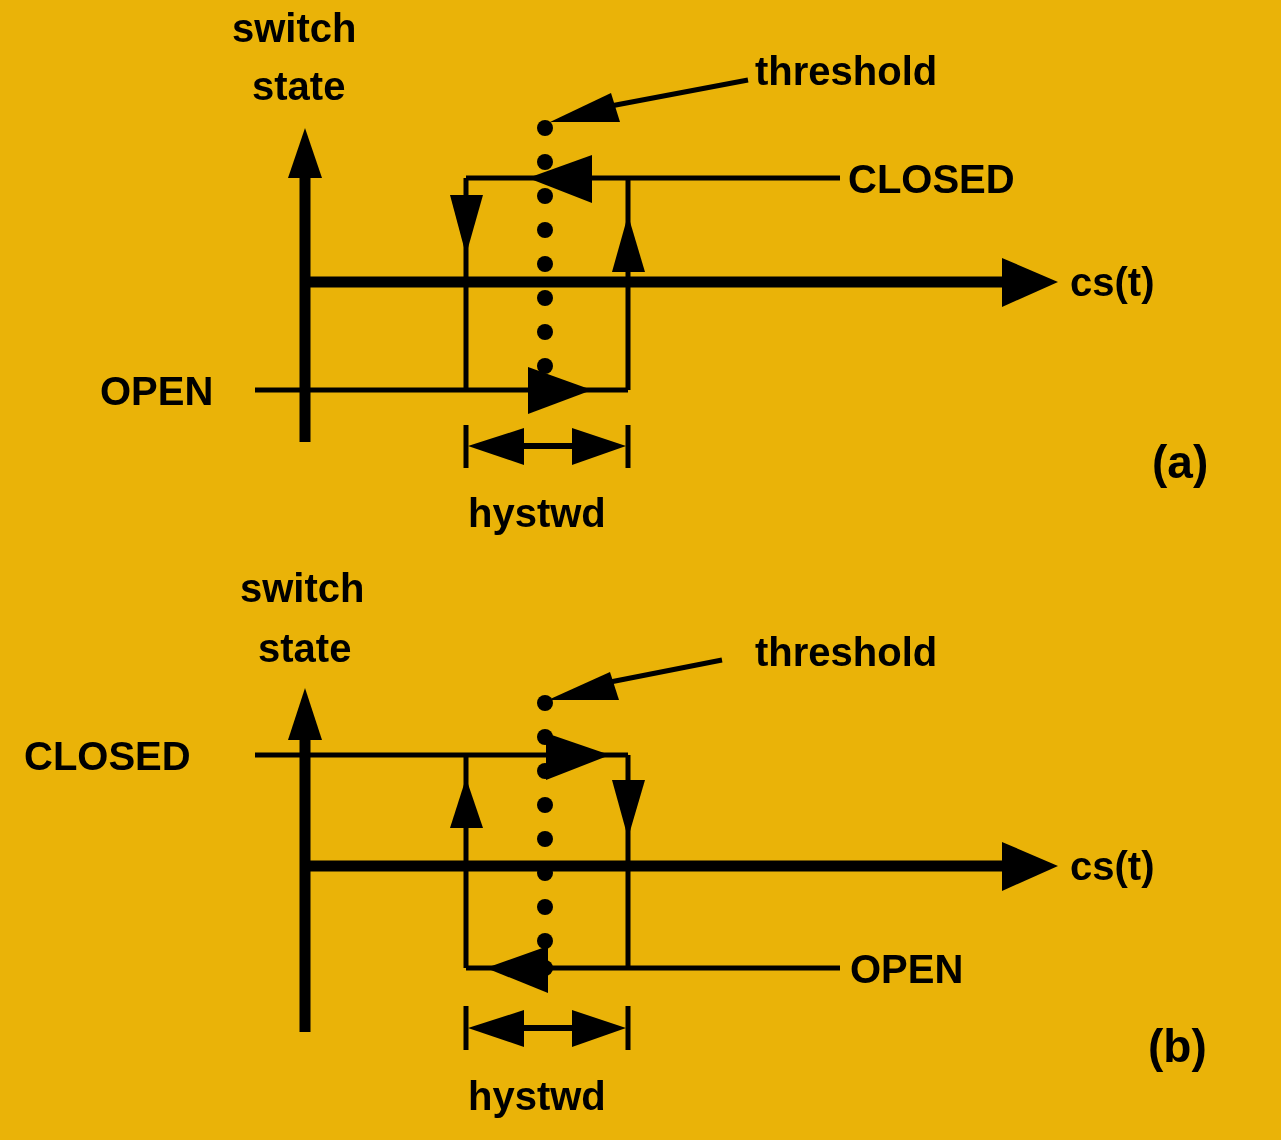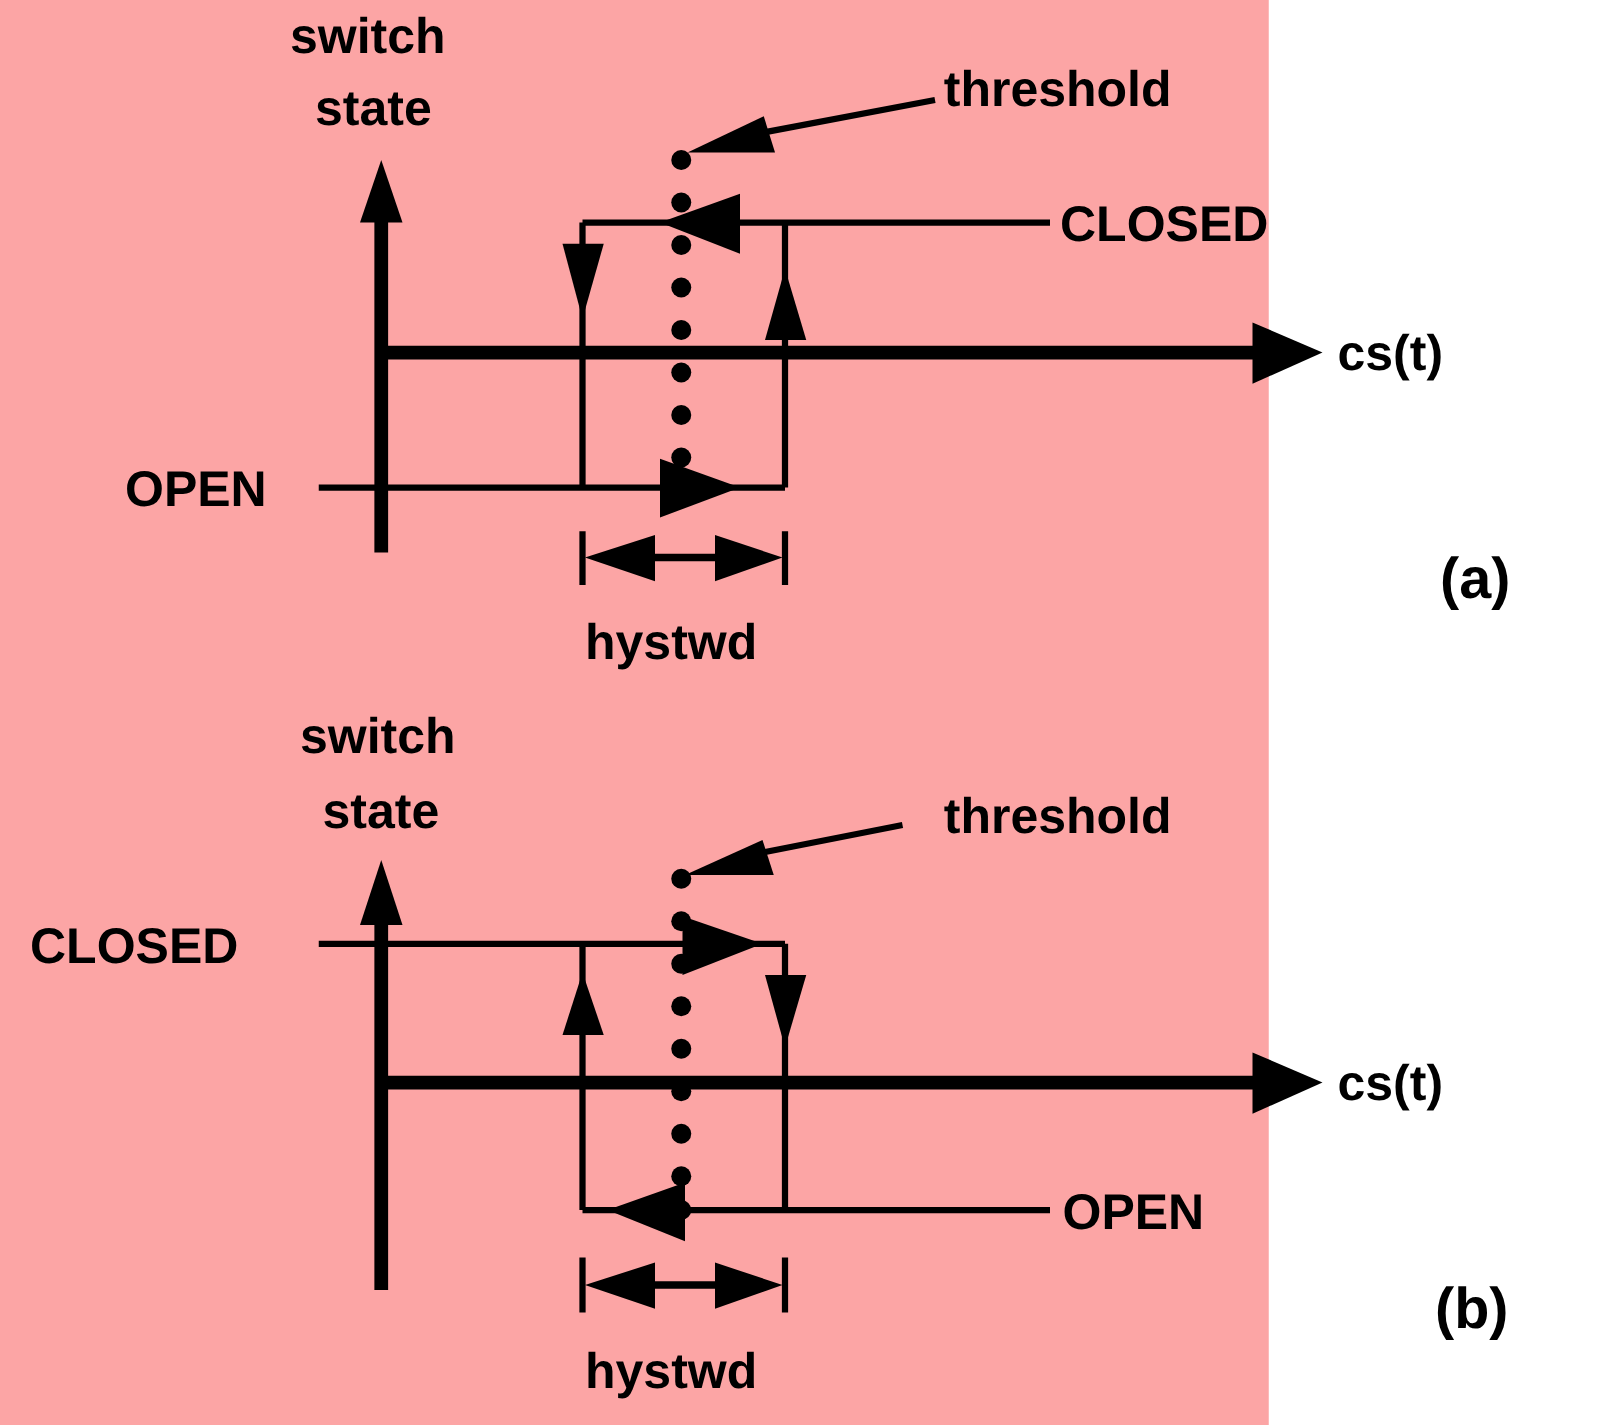--- a/index.html
+++ b/index.html
@@ -9,23 +9,23 @@
     background: #ffffff;
   }
   body {
     width: 1281px;
     height: 1140px;
     font-family: "Liberation Sans", sans-serif;
     overflow: hidden;
   }
   #figure-root {
     position: relative;
-    width: 1015px;
+    width: 1281px;
     height: 1140px;
-    background: #fca5a5;
+    background: #eab308;
   }
   svg.diagram {
     position: absolute;
     top: 0;
     left: 0;
     width: 1281px;
     height: 1140px;
     display: block;
   }
   text {

